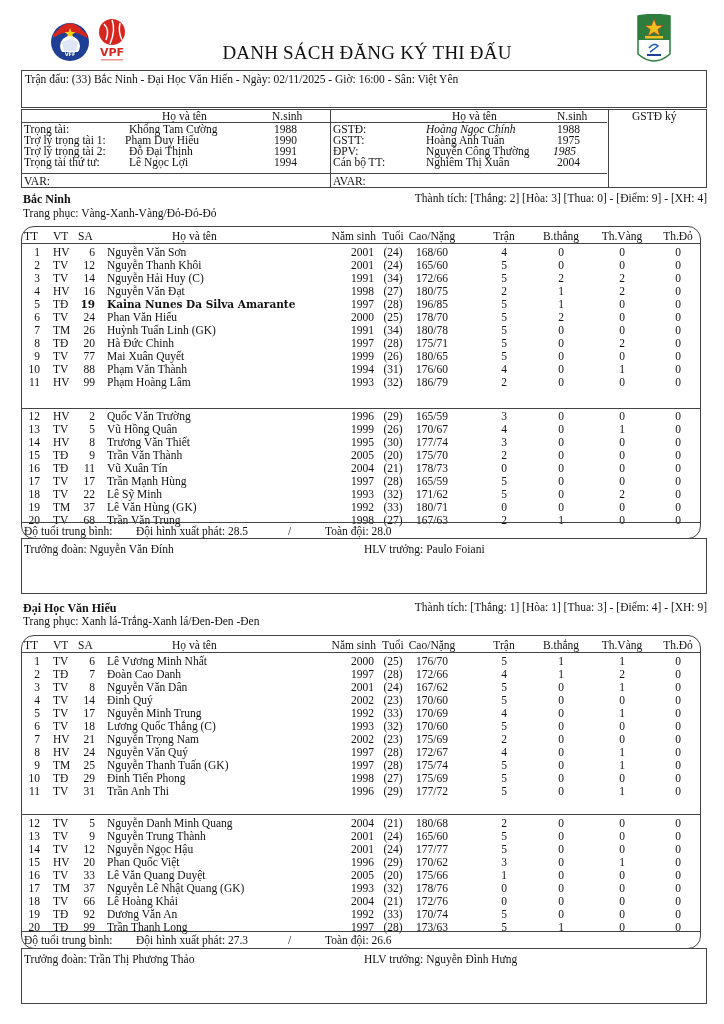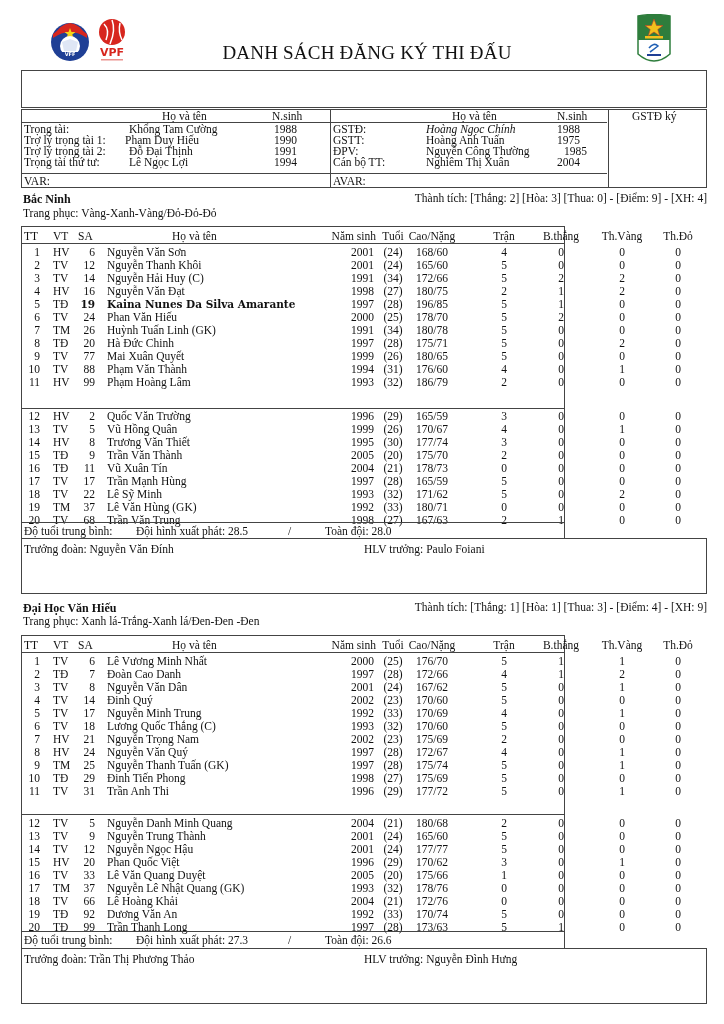--- a/index.html
+++ b/index.html
@@ -10,21 +10,21 @@
   .logo-bsv { left:636px; top:14px; width:36px; height:52px; }
   .title { left:0; width:724px; top:42px; text-align:center; font-size:19px; letter-spacing:0.2px; padding-left:10px; box-sizing:border-box; }
   .boxed { border:1px solid #444; box-sizing:border-box; }
   .league { left:21px; top:70px; width:686px; height:38px; padding:1px 3px; line-height:15px; font-size:11.5px; }
   .officials { left:21px; top:109px; width:686px; height:79px; }
   .vline { position:absolute; top:0; bottom:0; width:0; border-left:1px solid #444; }
   .hline { position:absolute; left:0; right:0; height:0; border-top:1px solid #444; }
   .cell { position:absolute; white-space:nowrap; line-height:11px; }
   .team-name { font-weight:bold; font-size:12px; }
   .team-row { left:21px; width:686px; }
-  .roster { left:21px; width:544px; }
+  .roster { left:21px; width:680px;border-radius:13px; }
   .rrow { position:absolute; left:0; right:0; height:12.5px; line-height:12.5px; }
   .rrow span { position:absolute; white-space:nowrap; }
   .c-tt { left:4px; width:14px; text-align:right; }
   .c-vt { left:31px; }
   .c-sa { left:53px; width:20px; text-align:right; }
   .c-name { left:85px; }
   .c-yob { left:312px; width:40px; text-align:right; }
   .c-age { left:358px; width:26px; text-align:center; }
   .c-hw { left:386px; width:48px; text-align:center; }
   .c-m { left:468px; width:28px; text-align:center; }
@@ -65,20 +65,21 @@
     <polygon points="18,5 20.5,11.5 27,11.5 21.8,15.5 23.8,22 18,18 12.2,22 14.2,15.5 9,11.5 15.5,11.5" fill="#f2c01c" stroke="#c0392b" stroke-width="0.6"></polygon>
     <rect x="9" y="22" width="18" height="2.5" fill="#f2c01c"></rect>
     <path d="M13 34 Q18 28 22 32 Q17 36 14 38" stroke="#1f5fb4" stroke-width="1.6" fill="none"></path>
     <rect x="11" y="40" width="14" height="2" fill="#1f3f95"></rect>
   </svg>
 </div>
 
 <div class="abs title">DANH SÁCH ĐĂNG KÝ THI ĐẤU</div>
 
 <div class="abs boxed league">
+  <div>Trận đấu: (33) Bắc Ninh - Đại Học Văn Hiến - Ngày: 02/11/2025 - Giờ: 16:00 - Sân: Việt Yên</div>
 </div>
 
 <div class="abs boxed officials">
   <div class="vline" style="left:308px;"></div>
   <div class="vline" style="left:586px;"></div>
   <div class="hline" style="top:12px; right:99px;"></div>
   <div class="hline" style="top:63px; right:99px;"></div>
 
   <span class="cell" style="left:140px; top:1px;">Họ và tên</span>
   <span class="cell" style="left:250px; top:1px;">N.sinh</span>
@@ -100,21 +101,21 @@
   <span class="cell" style="left:252px; top:47px;">1994</span>
 
   <span class="cell" style="left:311px; top:14px;">GSTĐ:</span>
   <span class="cell" style="left:404px; top:14px;font-style:italic;">Hoàng Ngọc Chính</span>
   <span class="cell" style="left:535px; top:14px;">1988</span>
   <span class="cell" style="left:311px; top:25px;">GSTT:</span>
   <span class="cell" style="left:404px; top:25px;">Hoàng Anh Tuấn</span>
   <span class="cell" style="left:535px; top:25px;">1975</span>
   <span class="cell" style="left:311px; top:36px;">ĐPV:</span>
   <span class="cell" style="left:404px; top:36px;">Nguyễn Công Thường</span>
-  <span class="cell" style="left:542px; top:36px;">1985</span>
+  <span class="cell" style="left:531px; top:36px;font-style:italic;">1985</span>
   <span class="cell" style="left:311px; top:47px;">Cán bộ TT:</span>
   <span class="cell" style="left:404px; top:47px;">Nghiêm Thị Xuân</span>
   <span class="cell" style="left:535px; top:47px;">2004</span>
 
   <span class="cell" style="left:2px; top:66px;">VAR:</span>
   <span class="cell" style="left:311px; top:66px;">AVAR:</span>
 </div>
 
 <div class="abs team-row" style="top:192px;">
   <span class="team-name" style="position:absolute; left:2px;">Bắc Ninh</span>

